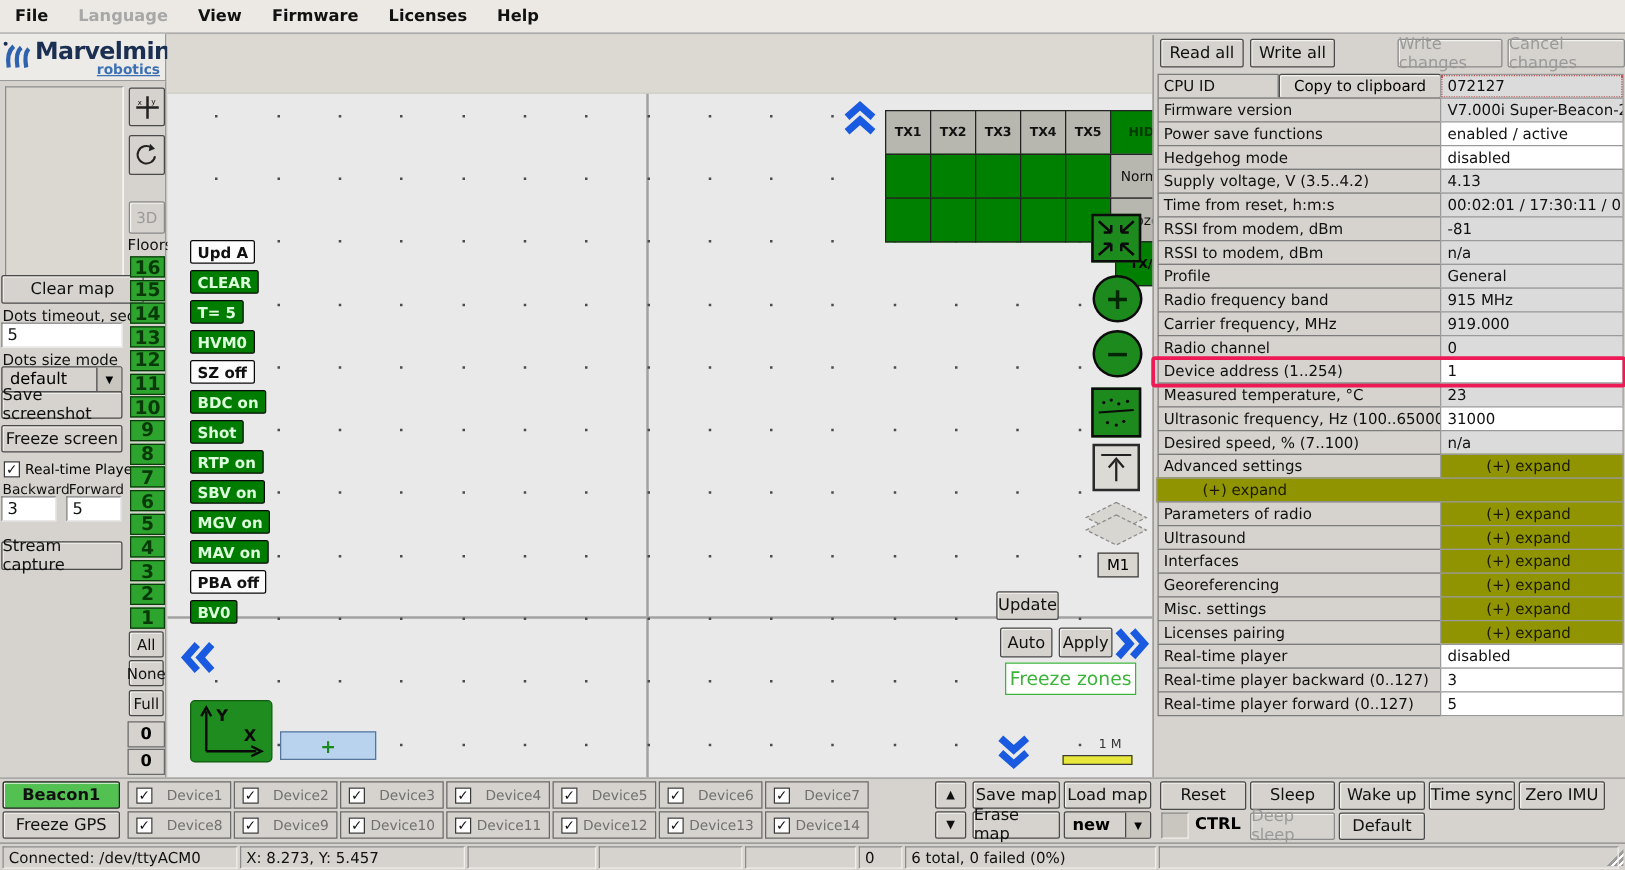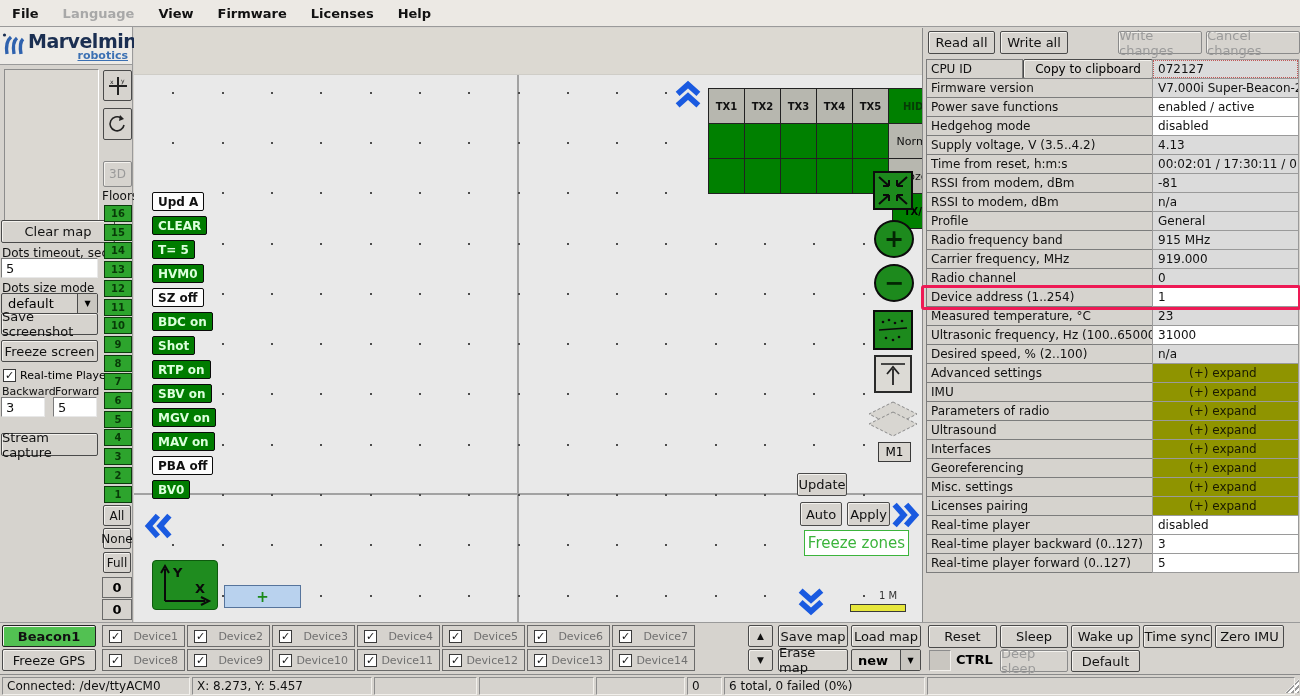--- a/index.html
+++ b/index.html
@@ -36,21 +36,21 @@
   .drop { background:#d6d3ce; border:1px solid #4a4a4a; border-radius:2px; display:flex; align-items:stretch; }
   .drop .dtext { flex:1; font-size:13px; padding:2px 6px; display:flex; align-items:center; }
   .drop .darrow { width:20px; border-left:1px solid #4a4a4a; display:flex; align-items:center; justify-content:center; font-size:8px; background:#c9c6c0; }
 
   
   #floors-col { position:absolute; left:100px; top:65px; width:33px; height:557px; }
   .tool-btn { position:absolute; left:3px; width:29px; background:#d6d3ce; border:1px solid #4a4a4a; border-radius:2px;
     display:flex; align-items:center; justify-content:center; }
   #floors-label { position:absolute; left:2px; top:124px; font-size:12px; color:#111; }
   .floor-btn { position:absolute; left:4px; width:28px; height:17px; background:#2da42d; border:1px solid #0c3a0c;
-    color:#083a08; font-size:10px; font-weight:bold; display:flex; align-items:center; justify-content:center; }
+    color:#083a08; font-size:15px; font-weight:bold; display:flex; align-items:center; justify-content:center; }
   .floor-small { position:absolute; left:3px; width:28px; height:21px; font-size:12px; }
   .cnt-box { position:absolute; left:2px; width:30px; height:21px; border:1px solid #6a6a6a; background:#d6d3ce;
     font-size:13px; font-weight:bold; display:flex; align-items:center; justify-content:center; }
 
   
   #map { position:absolute; left:134px; top:28px; width:788px; height:594px; background:#e9e9e9; }
   #map-band { position:absolute; left:0; top:0; width:788px; height:47px; background:#dcd9d2; border-bottom:1px solid #cfcdc7; }
   .axis-v { position:absolute; background:#a2a2a2; width:2px; }
   .axis-h { position:absolute; background:#a2a2a2; height:2px; }
   .dot { position:absolute; width:2px; height:2px; background:#4c4c4c; }
@@ -568,29 +568,28 @@
         </div>
         <div class="trow">
           <div class="tlabel">Measured temperature, °C</div>
           <div class="tvalue gray">23</div>
         </div>
         <div class="trow">
           <div class="tlabel">Ultrasonic frequency, Hz (100..65000)</div>
           <div class="tvalue white">31000</div>
         </div>
         <div class="trow">
-          <div class="tlabel">Desired speed, % (2..100)</div>
+          <div class="tlabel">Desired speed, % (7..100)</div>
           <div class="tvalue gray">n/a</div>
         </div>
         <div class="trow">
           <div class="tlabel">Advanced settings</div>
           <div class="tvalue expand">(+) expand</div>
         </div>
         <div class="trow">
-          <div class="tlabel">IMU</div>
           <div class="tvalue expand">(+) expand</div>
         </div>
         <div class="trow">
           <div class="tlabel">Parameters of radio</div>
           <div class="tvalue expand">(+) expand</div>
         </div>
         <div class="trow">
           <div class="tlabel">Ultrasound</div>
           <div class="tvalue expand">(+) expand</div>
         </div>

